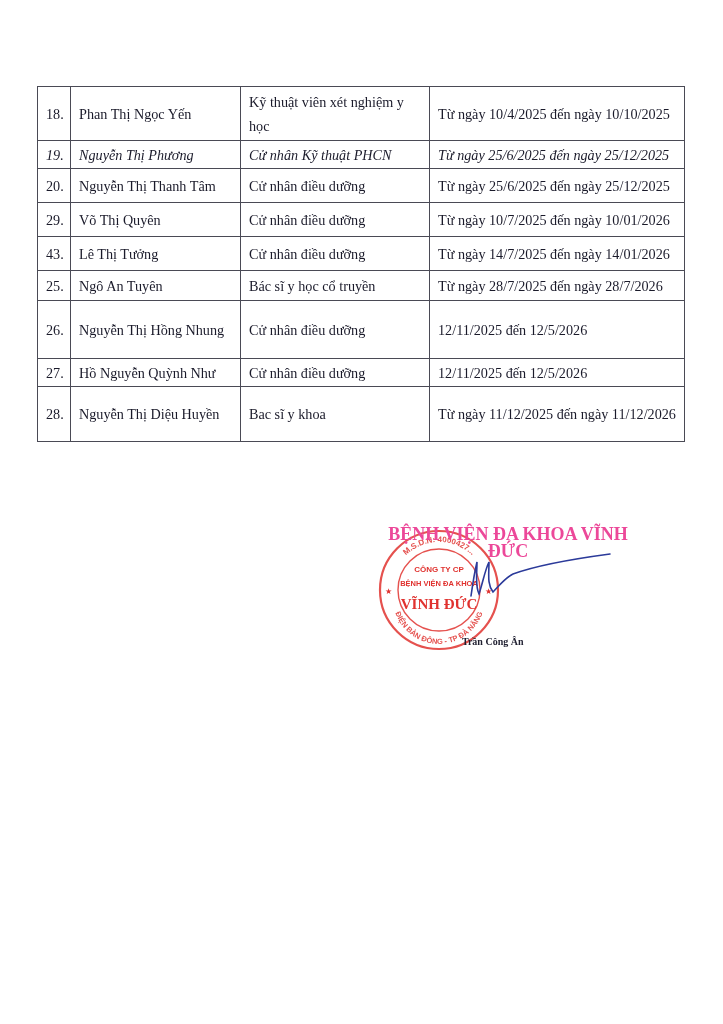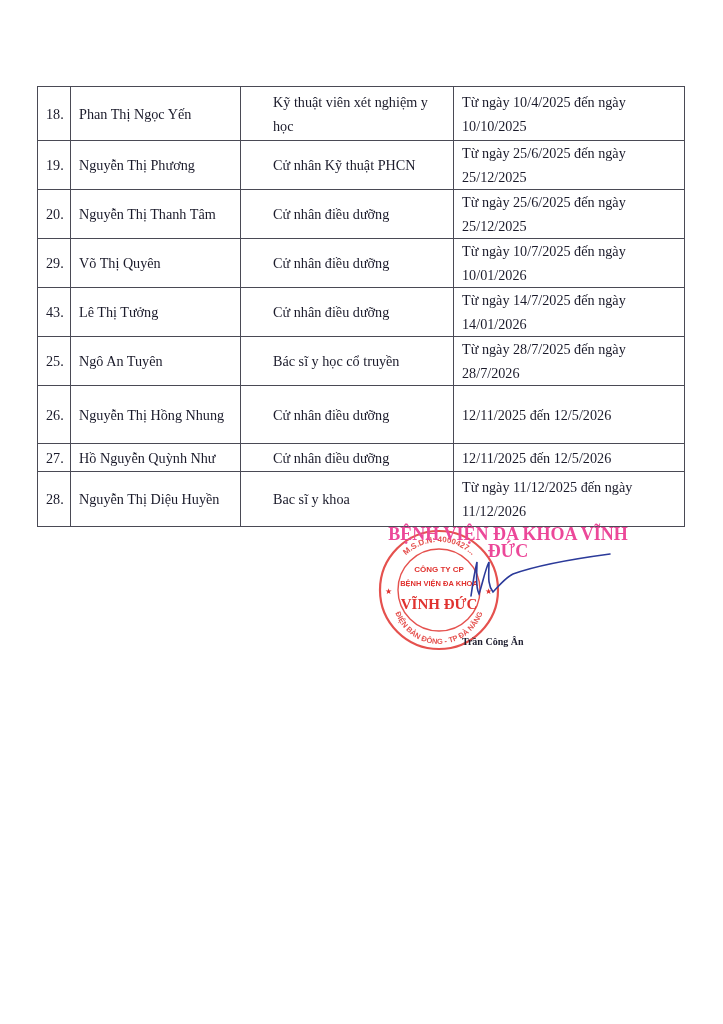--- a/index.html
+++ b/index.html
@@ -9,21 +9,21 @@
     }
     .page-table {
       position:absolute; left:37px; top:70px; width:648px;
       border-collapse:collapse; font-size:14.2px; line-height:24px;margin-top:16px;
     }
     .page-table td {
       border:1px solid #4a4a55; padding:0 6px 0 8px; vertical-align:middle;
     }
     .page-table td.stt { width:20px; padding-left:8px; padding-right:4px; }
     .page-table td.name { width:155px; }
-    .page-table td.title { width:174px;padding-left:32px; }
+    .page-table td.title { width:174px; }
     .page-table td.period { }
     .sig-block {
       position:absolute; left:388px; top:526px; width:240px; text-align:center;
       font-weight:bold; font-size:18px; line-height:17px; color:#ec4899;
     }
     .sig-name {
       position:absolute; left:462px; top:636px; font-weight:bold; font-size:10px; color:#1f1f30;
     }
     .stamp {
       position:absolute; left:377px; top:528px; width:124px; height:124px;
@@ -36,21 +36,21 @@
 <body>
 
 <table class="page-table">
   <tbody id="tbody">
       <tr style="height: 54px;">
         <td class="stt">18.</td>
         <td class="name">Phan Thị Ngọc Yến</td>
         <td class="title">Kỹ thuật viên xét nghiệm y học</td>
         <td class="period">Từ ngày 10/4/2025 đến ngày 10/10/2025</td>
       </tr>
-      <tr style="height: 28px;">
+      <tr style="height: 28px; font-style: italic;">
         <td class="stt">19.</td>
         <td class="name">Nguyễn Thị Phương</td>
         <td class="title">Cử nhân Kỹ thuật PHCN</td>
         <td class="period">Từ ngày 25/6/2025 đến ngày 25/12/2025</td>
       </tr>
       <tr style="height: 34px;">
         <td class="stt">20.</td>
         <td class="name">Nguyễn Thị Thanh Tâm</td>
         <td class="title">Cử nhân điều dưỡng</td>
         <td class="period">Từ ngày 25/6/2025 đến ngày 25/12/2025</td>

